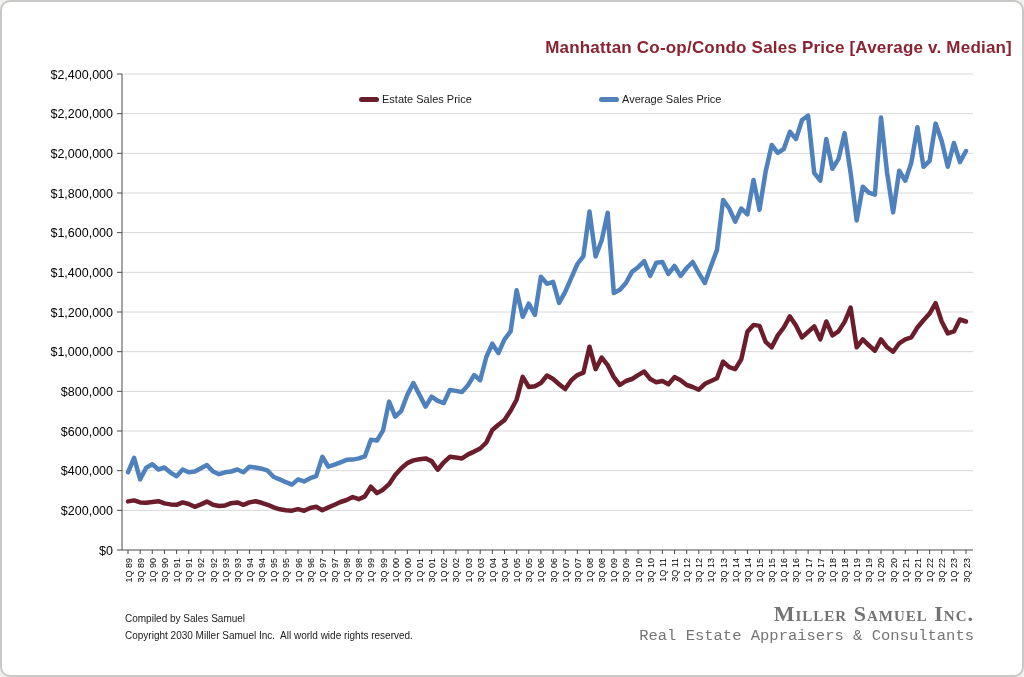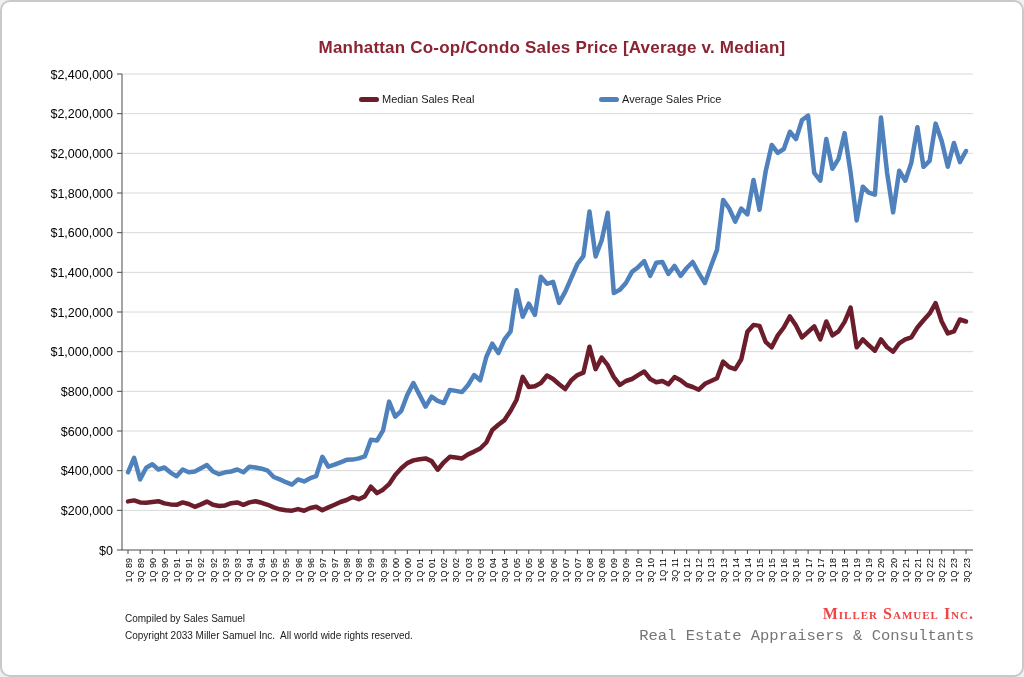--- a/index.html
+++ b/index.html
@@ -1,44 +1,44 @@
 <!DOCTYPE html>
 <html><head>
 <meta charset="utf-8">
 <style>
   html,body{margin:0;padding:0;background:#f0f0ee;font-family:"Liberation Sans",sans-serif;}
   .card{position:relative;width:1020px;height:673px;margin:0 auto;background:#ffffff;
         border:2px solid #c9c9c7;border-radius:10px;overflow:hidden;}
-  .chart-title{position:absolute;top:36px;left:90px;right:10px;text-align:center;
+  .chart-title{position:absolute;top:36px;left:90px;right:10px;text-align:right;
         font-size:17px;font-weight:bold;color:#8a2332;letter-spacing:.2px;}
   .legend{position:absolute;top:90px;height:14px;display:flex;align-items:center;gap:3px;}
   .legend-median{left:357px;}
   .legend-average{left:597px;justify-content:space-between;}
   .swatch{width:20px;height:5px;border-radius:3px;}
   .legend-label{font-size:11px;color:#1a1a1a;}
   svg#plot{position:absolute;top:0;left:0;}
   .ytick{font-family:"Liberation Sans",sans-serif;font-size:12.5px;fill:#000;}
   .xtick{font-family:"Liberation Sans",sans-serif;font-size:9px;fill:#000;}
   .footer{position:absolute;left:123px;top:608px;font-size:10px;color:#1a1a1a;line-height:17px;}
   .footer div{white-space:pre;}
   .logo{position:absolute;right:48px;top:600px;text-align:right;}
   .logo-main{font-family:"Liberation Serif",serif;font-variant:small-caps;font-weight:600;
-        font-size:16px;color:#ef4444;letter-spacing:1px;line-height:24px;}
+        font-size:22px;color:#737373;letter-spacing:1px;line-height:24px;}
   .logo-tagline{font-family:Liberation Mono, monospace;font-size:15.5px;color:#757575;line-height:20px;}
 </style>
 </head>
 <body>
 
 <div class="card">
 
   <div class="chart-title">Manhattan Co-op/Condo Sales Price [Average v. Median]</div>
 
   <div class="legend legend-median">
     <span class="swatch" style="background: rgb(107, 29, 43);"></span>
-    <span class="legend-label">Median Sales Real</span>
+    <span class="legend-label">Estate Sales Price</span>
   </div>
   <div class="legend legend-average">
     <span class="swatch" style="background: rgb(79, 129, 189);"></span>
     <span class="legend-label">Average Sales Price</span>
   </div>
 
   <svg id="plot" width="1020" height="673" viewBox="0 0 1020 673">
       <line x1="115" y1="548" x2="120" y2="548" stroke="#4a4a4a" stroke-width="1"></line>
       <text x="111" y="552.5" text-anchor="end" class="ytick">$0</text>
       <line x1="120" y1="508.3333333333333" x2="971" y2="508.3333333333333" stroke="#d8d8d8" stroke-width="1"></line>
@@ -218,21 +218,21 @@
       <line x1="951.8550724637681" y1="548" x2="951.8550724637681" y2="552" stroke="#4a4a4a" stroke-width="1"></line>
       <text x="955.3550724637681" y="556" text-anchor="end" class="xtick" transform="rotate(-90 955.3550724637681 556)">1Q 23</text>
       <line x1="964" y1="548" x2="964" y2="552" stroke="#4a4a4a" stroke-width="1"></line>
       <text x="967.5" y="556" text-anchor="end" class="xtick" transform="rotate(-90 967.5 556)">3Q 23</text>
       <polyline points="126.0,499.4 132.1,498.4 138.1,500.4 144.2,500.8 150.3,500.0 156.4,499.2 162.4,501.4 168.5,502.4 174.6,502.8 180.7,500.4 186.7,502.0 192.8,504.8 198.9,502.4 204.9,499.6 211.0,502.8 217.1,504.0 223.2,503.4 229.2,501.2 235.3,500.4 241.4,502.8 247.4,500.4 253.5,499.2 259.6,500.8 265.7,502.8 271.7,505.4 277.8,507.3 283.9,508.3 290.0,508.7 296.0,507.1 302.1,508.7 308.2,506.0 314.2,504.8 320.3,508.3 326.4,505.4 332.5,502.8 338.5,500.0 344.6,498.0 350.7,495.0 356.8,497.2 362.8,494.4 368.9,484.7 375.0,491.1 381.0,487.7 387.1,482.2 393.2,473.0 399.3,466.3 405.3,461.1 411.4,458.4 417.5,457.2 423.6,456.4 429.6,459.1 435.7,467.7 441.8,460.3 447.8,454.8 453.9,455.6 460.0,456.4 466.1,452.4 472.1,449.6 478.2,446.5 484.3,440.5 490.3,428.0 496.4,422.7 502.5,418.1 508.6,408.8 514.6,397.7 520.7,374.9 526.8,385.0 532.9,384.2 538.9,381.0 545.0,373.5 551.1,377.0 557.1,382.2 563.2,387.0 569.3,378.2 575.4,373.1 581.4,370.7 587.5,344.7 593.6,367.1 599.7,355.6 605.7,363.2 611.8,375.1 617.9,383.0 623.9,379.0 630.0,377.0 636.1,373.1 642.2,369.5 648.2,377.0 654.3,380.2 660.4,379.0 666.4,382.2 672.5,375.1 678.6,378.2 684.7,383.0 690.7,385.0 696.8,387.7 702.9,381.8 709.0,379.0 715.0,376.2 721.1,359.6 727.2,365.1 733.2,367.1 739.3,357.2 745.4,329.8 751.5,322.9 757.5,323.9 763.6,339.8 769.7,345.3 775.8,333.4 781.8,325.5 787.9,314.4 794.0,323.5 800.0,335.4 806.1,329.8 812.2,324.3 818.3,337.4 824.3,319.5 830.4,333.4 836.5,329.4 842.6,319.9 848.6,305.6 854.7,345.3 860.8,337.4 866.8,343.3 872.9,348.7 879.0,337.4 885.1,345.3 891.1,349.7 897.2,341.3 903.3,337.4 909.3,335.4 915.4,325.5 921.5,318.3 927.6,311.6 933.6,301.1 939.7,319.5 945.8,331.4 951.9,329.4 957.9,317.5 964.0,319.5" fill="none" stroke="#6b1d2b" stroke-width="4.5" stroke-linejoin="round" stroke-linecap="round"></polyline>
       <polyline points="126.0,470.3 132.1,455.8 138.1,477.4 144.2,465.7 150.3,462.3 156.4,467.5 162.4,465.5 168.5,470.6 174.6,474.2 180.7,467.5 186.7,470.3 192.8,469.5 198.9,466.3 204.9,463.1 211.0,469.5 217.1,472.2 223.2,470.3 229.2,469.5 235.3,467.5 241.4,470.3 247.4,464.7 253.5,465.5 259.6,466.7 265.7,468.7 271.7,475.0 277.8,477.4 283.9,480.2 290.0,482.6 296.0,477.4 302.1,479.4 308.2,476.2 314.2,474.2 320.3,454.8 326.4,464.7 332.5,462.7 338.5,460.3 344.6,457.8 350.7,457.6 356.8,456.4 362.8,454.4 368.9,437.7 375.0,438.5 381.0,428.6 387.1,399.6 393.2,414.7 399.3,408.8 405.3,392.9 411.4,381.0 417.5,392.9 423.6,404.6 429.6,394.7 435.7,398.9 441.8,401.0 447.8,387.9 453.9,388.9 460.0,390.1 466.1,383.0 472.1,373.1 478.2,378.2 484.3,355.0 490.3,341.7 496.4,351.1 502.5,337.4 508.6,329.4 514.6,288.2 520.7,314.8 526.8,301.7 532.9,312.8 538.9,274.7 545.0,281.8 551.1,279.9 557.1,300.9 563.2,289.8 569.3,275.9 575.4,262.0 581.4,254.1 587.5,209.6 593.6,254.5 599.7,238.2 605.7,210.8 611.8,291.0 617.9,287.8 623.9,281.0 630.0,269.9 636.1,265.2 642.2,259.2 648.2,273.9 654.3,260.8 660.4,260.0 666.4,271.9 672.5,264.0 678.6,273.9 684.7,266.0 690.7,260.0 696.8,271.1 702.9,281.0 709.0,264.0 715.0,247.9 721.1,197.9 727.2,206.5 733.2,219.6 739.3,206.5 745.4,212.4 751.5,177.9 757.5,207.7 763.6,169.8 769.7,143.0 775.8,150.9 781.8,147.0 787.9,129.7 794.0,137.1 800.0,118.0 806.1,113.7 812.2,170.8 818.3,178.7 824.3,137.1 830.4,166.8 836.5,156.9 842.6,131.1 848.6,170.8 854.7,218.4 860.8,184.7 866.8,190.6 872.9,192.6 879.0,115.6 885.1,170.8 891.1,210.4 897.2,168.8 903.3,178.7 909.3,160.9 915.4,125.2 921.5,164.8 927.6,158.9 933.6,121.6 939.7,139.0 945.8,164.8 951.9,141.0 957.9,160.1 964.0,149.0" fill="none" stroke="#4f81bd" stroke-width="4.5" stroke-linejoin="round" stroke-linecap="round"></polyline>
     </svg>
 
   <div class="footer">
     <div>Compiled by Sales Samuel</div>
-    <div>Copyright 2033 Miller Samuel Inc.  All world wide rights reserved.</div>
+    <div>Copyright 2030 Miller Samuel Inc.  All world wide rights reserved.</div>
   </div>
 
   <div class="logo">
     <div class="logo-main">Miller Samuel Inc.</div>
     <div class="logo-tagline">Real Estate Appraisers &amp; Consultants</div>
   </div>
 
 </div>
 
 </body></html>

